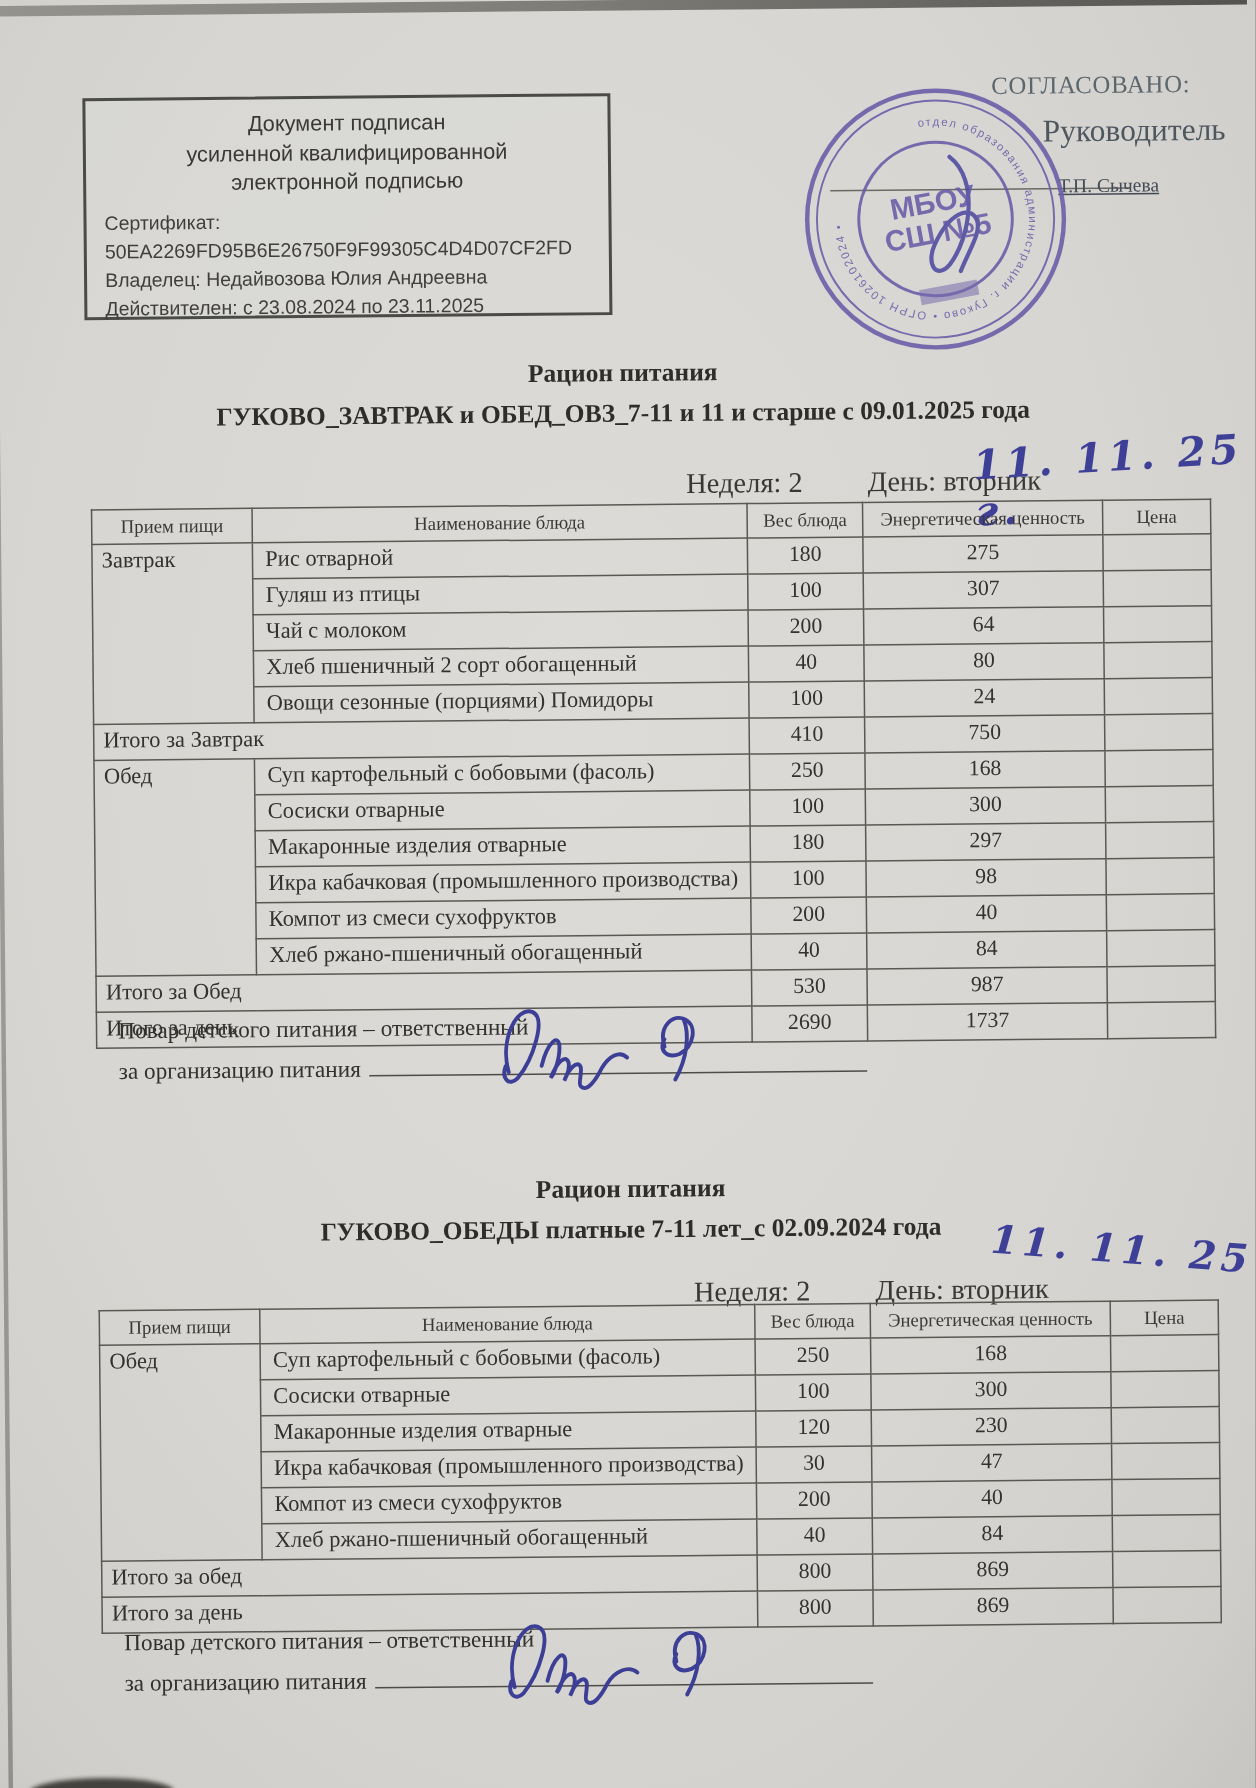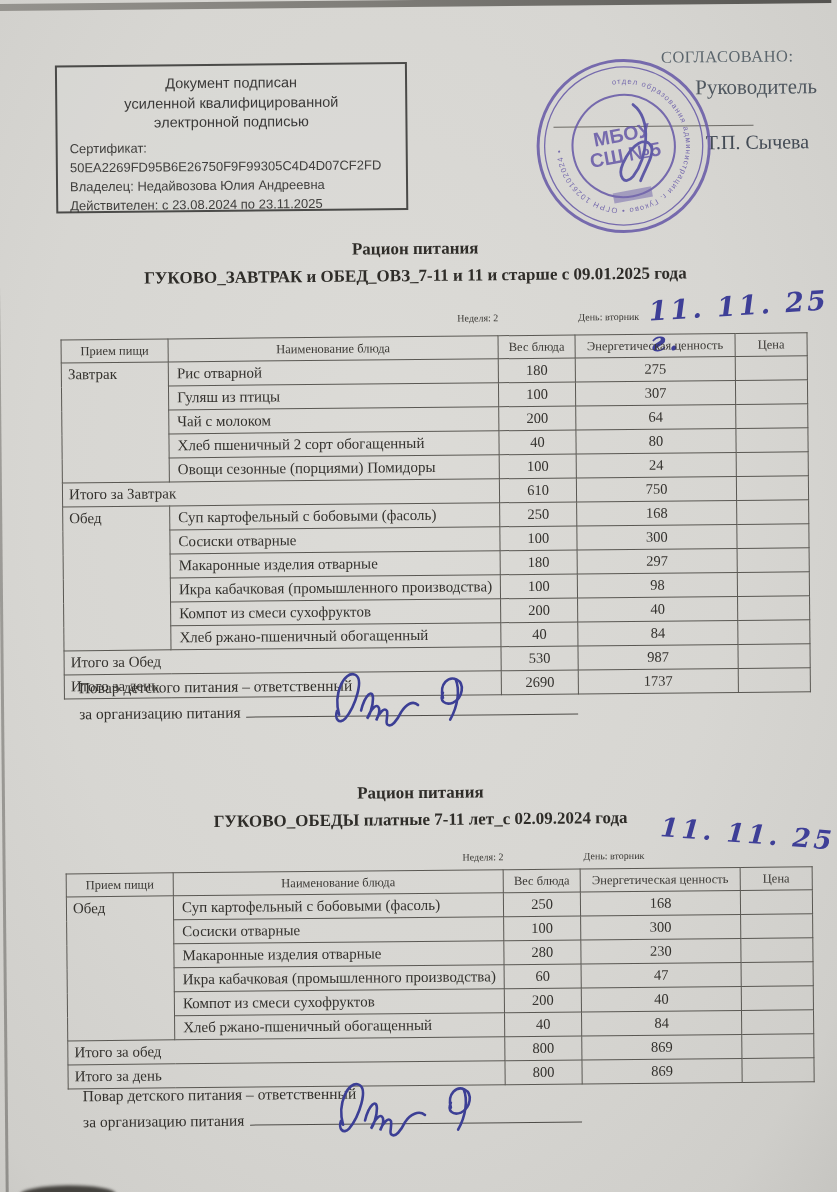--- a/index.html
+++ b/index.html
@@ -20,26 +20,26 @@
   .certbox{position:absolute;left:60px;top:62px;width:352px;height:148px;
     border:2px solid #4a4a48;background:rgba(222,221,217,.35);
     font-family:"Liberation Sans", sans-serif;color:#3d3c3a;padding:8px 12px 0 12px;box-sizing:border-box;}
   .certbox .c-title{text-align:center;font-size:14.5px;line-height:1.35;color:#3a3938;}
   .certbox .c-small{font-size:13px;line-height:1.4;margin-top:1px;color:#403f3d;}
   .certbox .c-small.first{margin-top:6px;}
   
   .agreed{position:absolute;left:666px;top:50px;font-size:16.5px;color:#5c666d;letter-spacing:.5px;}
   .role{position:absolute;left:700px;top:78px;font-size:21px;color:#4e565e;}
   .sign-line-top{position:absolute;left:558px;top:128px;width:200px;height:0;border-top:1.5px solid #6b6963;}
-  .signer{position:absolute;left:710px;top:134px;font-size:20px;color:#434b55;}
+  .signer{position:absolute;left:710px;top:119px;font-size:13px;color:#434b55;text-decoration:underline;}
   .stamp{position:absolute;left:535px;top:55px;width:186px;height:186px;transform:rotate(-10deg);opacity:.88;}
   
   .sec-title{position:absolute;left:0;width:837px;text-align:center;font-weight:bold;font-size:17px;color:#2f2d29;}
   .sec-sub{position:absolute;left:0;width:837px;text-align:center;font-weight:bold;font-size:17px;color:#2f2d29;}
-  .weekday{position:absolute;font-size:10px;color:#3a3834;}
+  .weekday{position:absolute;font-size:19px;color:#3a3834;}
   .hand{position:absolute;font-family:"DejaVu Serif", serif;font-style:italic;font-weight:bold;
     color:#3e3f97;letter-spacing:3px;}
   .hand1{left:652px;top:293px;font-size:27px;transform:rotate(-3deg);}
   .hand2{left:658px;top:822px;font-size:26px;transform:rotate(5deg);}
   
   table.menu{position:absolute;left:63px;width:746px;border-collapse:collapse;table-layout:fixed;
     font-size:15px;color:#34322e;}
   table.menu#table1{top:336px;}
   table.menu#table2{top:870px;}
   .menu th,.menu td{border:1px solid #5a5853;padding:0 6px;}
@@ -146,21 +146,21 @@
             <td class="num"></td>
           </tr>
           <tr>
             <td class="dish">Овощи сезонные (порциями) Помидоры</td>
             <td class="num">100</td>
             <td class="num">24</td>
             <td class="num"></td>
           </tr>
           <tr>
             <td colspan="2" class="total-label">Итого за Завтрак</td>
-            <td class="num">610</td>
+            <td class="num">410</td>
             <td class="num">750</td>
             <td class="num"></td>
           </tr>
           <tr>
             <td class="meal" rowspan="6">Обед</td>
             <td class="dish">Суп картофельный с бобовыми (фасоль)</td>
             <td class="num">250</td>
             <td class="num">168</td>
             <td class="num"></td>
           </tr>
@@ -254,27 +254,27 @@
             <td class="num"></td>
           </tr>
           <tr>
             <td class="dish">Сосиски отварные</td>
             <td class="num">100</td>
             <td class="num">300</td>
             <td class="num"></td>
           </tr>
           <tr>
             <td class="dish">Макаронные изделия отварные</td>
-            <td class="num">280</td>
+            <td class="num">120</td>
             <td class="num">230</td>
             <td class="num"></td>
           </tr>
           <tr>
             <td class="dish">Икра кабачковая (промышленного производства)</td>
-            <td class="num">60</td>
+            <td class="num">30</td>
             <td class="num">47</td>
             <td class="num"></td>
           </tr>
           <tr>
             <td class="dish">Компот из смеси сухофруктов</td>
             <td class="num">200</td>
             <td class="num">40</td>
             <td class="num"></td>
           </tr>
           <tr>

